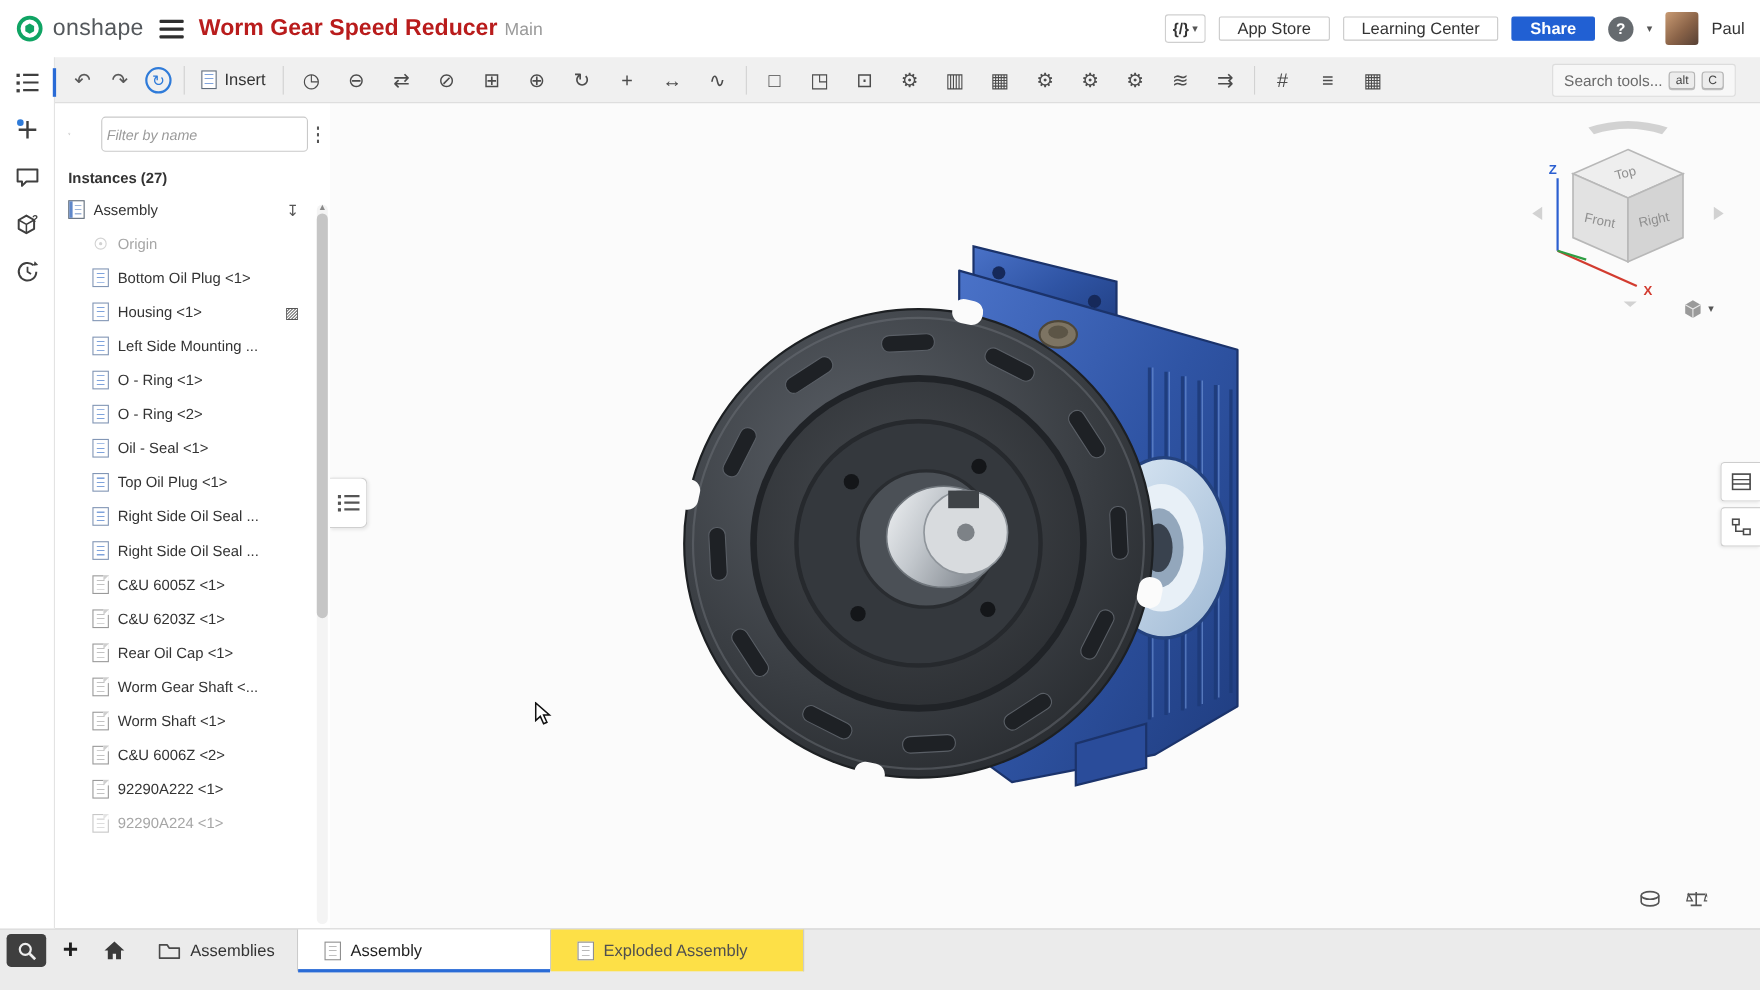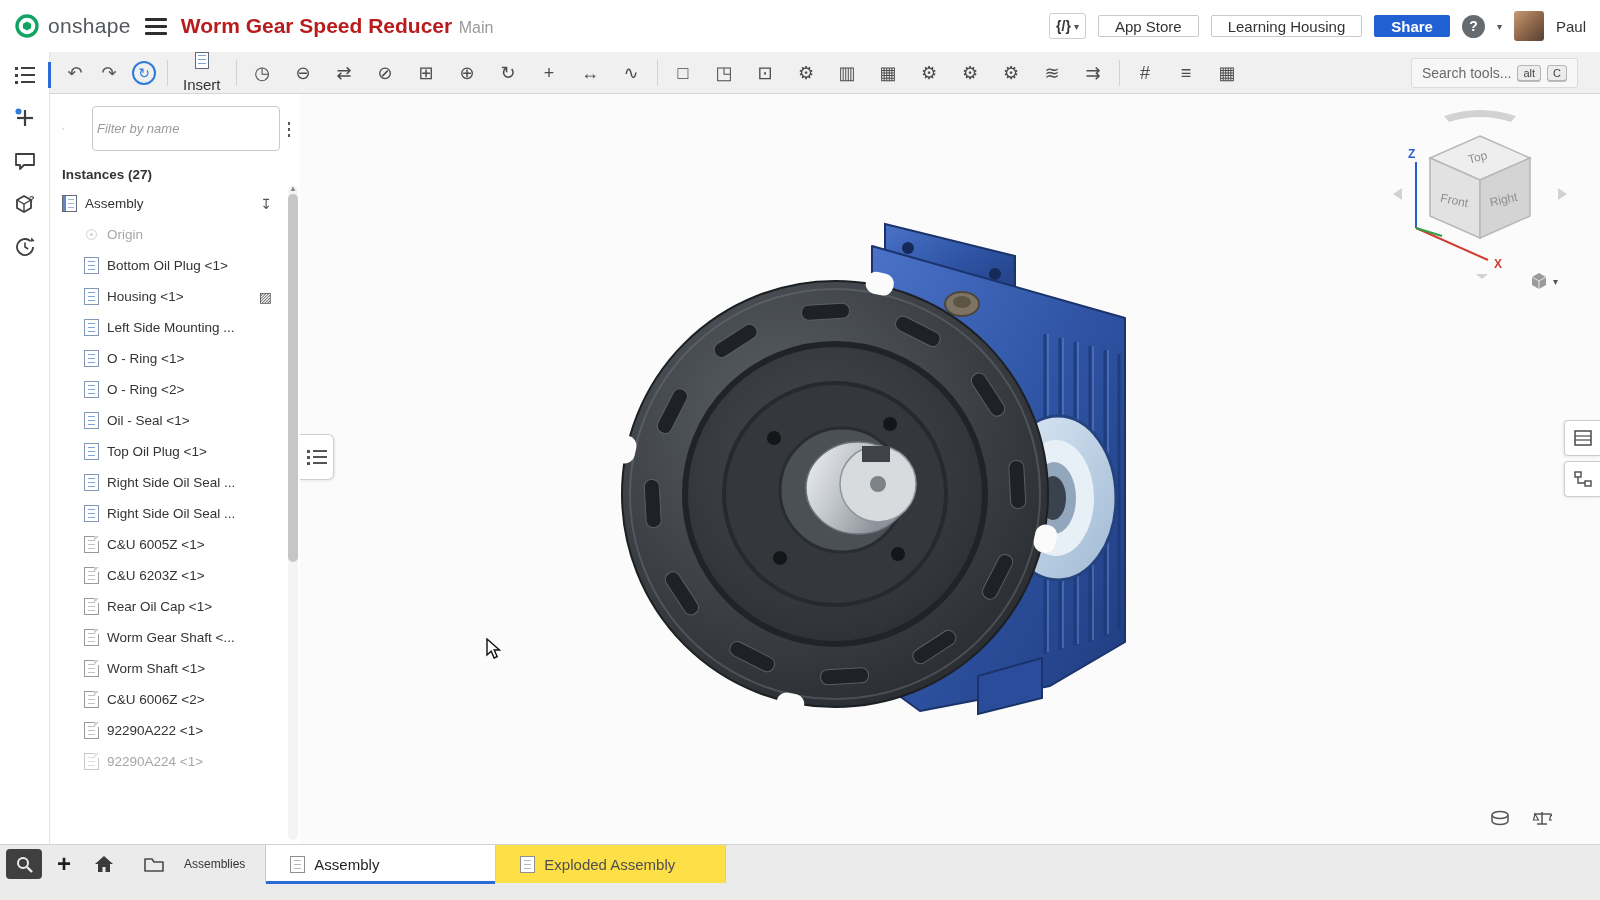--- a/index.html
+++ b/index.html
@@ -38,37 +38,37 @@
   .strip-item.active::after { content:""; position:absolute; right:-11px; top:2px; width:3px; height:26px; background:#2a6bd6; }
 
   .right-of-strip { flex:1; display:flex; flex-direction:column; min-width:0; }
 
   
   .toolbar { height:42px; background:#f0f0f0; border-bottom:1px solid #d6d6d6; display:flex; align-items:center; padding:0 8px; }
   .tb-glyph { width:34px; text-align:center; font-size:18px; color:#5a5a5a; cursor:pointer; }
   .tb-sync { width:24px; height:24px; border:2px solid #2f7bd9; border-radius:50%; color:#2f7bd9; font-size:14px;
              display:flex; align-items:center; justify-content:center; margin:0 6px; cursor:pointer; }
   .tb-sep { width:1px; height:26px; background:#d2d2d2; margin:0 5px; }
-  .tb-insert { display:flex; align-items:center; gap:7px; padding:0 10px; font-size:15px; color:#333; cursor:pointer;flex-direction:column; }
+  .tb-insert { display:flex; align-items:center; gap:7px; padding:0 10px; font-size:15px; color:#333; cursor:pointer; }
   .sheet-ic { width:14px; height:17px; border:1px solid #5f6b7a; background:#fff; position:relative; }
   .sheet-ic::after { content:""; position:absolute; inset:2px; background:repeating-linear-gradient(180deg,#7fa3dc 0 1px,transparent 1px 4px); }
   .tb-icon { width:41px; text-align:center; font-size:18px; color:#4c4c4c; cursor:pointer; line-height:40px; }
   .search-tools { margin-left:auto; margin-right:14px; display:flex; align-items:center; gap:6px; background:#f7f7f7;
                   border:1px solid #dcdcdc; border-radius:3px; padding:6px 10px; cursor:text; }
   .search-tools .txt { font-size:14px; color:#6a6a6a; }
   .kbd { font-size:11px; color:#444; background:#ececec; border:1px solid #b5b5b5; border-radius:3px; padding:1px 5px;
          box-shadow:0 1px 0 #bdbdbd; }
 
   
   .workspace { flex:1; display:flex; min-height:0; }
 
   
   .left-panel { width:250px; background:#fff; position:relative; flex:none; }
   .filter-row { display:flex; align-items:center; gap:8px; padding:12px 10px 8px 12px; }
-  .filter-input { flex:1; height:45px; border:1px solid #c9c9c9; border-radius:4px; padding:0 4px; font-size:13px;
+  .filter-input { flex:1; height:32px; border:1px solid #c9c9c9; border-radius:4px; padding:0 4px; font-size:13px;
                   font-style:italic; color:#333; outline:none; font-family:"Liberation Sans",sans-serif;margin-left:20px; }
   .filter-input::placeholder { color:#9a9a9a; font-style:italic; }
   .instances-header { font-size:13.5px; font-weight:700; color:#333; padding:8px 12px 6px 12px; }
   .tree { padding-left:0; }
   .tree-row { height:31px; display:flex; align-items:center; padding-left:34px; gap:8px; font-size:13.5px; color:#333; cursor:pointer; }
   .tree-row.root { padding-left:12px; }
   .tree-row.muted { color:#a6a6a6; }
   .tree-row.muted .tree-icon { opacity:.55; }
   .tree-label { white-space:nowrap; overflow:hidden; text-overflow:ellipsis; max-width:150px; }
   .trail { margin-left:auto; margin-right:28px; font-size:14px; color:#555; }
@@ -114,21 +114,21 @@
   .cursor { position:absolute; left:186px; top:544px; pointer-events:none; }
 
   
   .bottom-bar { position:absolute; left:0; right:0; bottom:0; height:56px; background:#ebebeb; border-top:1px solid #d2d2d2; }
   .bb-row { height:38px; display:flex; align-items:stretch; }
   .bb-sq { width:36px; height:30px; margin:4px 2px 0 6px; background:#3f3f3f; border-radius:4px; display:flex;
            align-items:center; justify-content:center; cursor:pointer; }
   .bb-plus { width:40px; display:flex; align-items:center; justify-content:center; font-size:24px; font-weight:700;
              color:#1e1e1e; cursor:pointer; }
   .bb-home { width:40px; display:flex; align-items:center; justify-content:center; cursor:pointer; }
-  .bb-folder-tab { display:flex; align-items:center; gap:20px; padding:12px 20px; font-size:12px; color:#333;
+  .bb-folder-tab { display:flex; align-items:center; gap:9px; padding:12px 20px; font-size:15px; color:#333;
                    border-right:1px solid #cbcbcb; cursor:pointer; }
   .bb-tab { display:flex; align-items:center; gap:9px; padding:0 24px; font-size:15px; color:#4f4f4f;
             background:#fde047; border-right:1px solid #cbcbcb; min-width:230px; cursor:pointer; position:relative; }
   .bb-tab.active { background:#fff; color:#1f1f1f; }
   .bb-tab.active::after { content:""; position:absolute; left:0; right:0; bottom:-1px; height:3px; background:#2a6bd6; }
   .gray-ic { width:15px; height:17px; position:relative; background:#fff; border:1px solid #8f8f8f; flex:none; }
   .gray-ic::after { content:""; position:absolute; inset:3px; background:repeating-linear-gradient(180deg,#b9b9b9 0 1px,transparent 1px 4px); }
 </style>
 </head>
 <body>
@@ -151,21 +151,21 @@
     <div>
       <span class="doc-title">Worm Gear Speed Reducer</span>
       <span class="doc-workspace">Main</span>
     </div>
     <div class="header-right">
       <div class="fs-group">
         <span class="fs-label">{/}</span>
         <span class="caret"></span>
       </div>
       <div class="btn">App Store</div>
-      <div class="btn">Learning Housing</div>
+      <div class="btn">Learning Center</div>
       <div class="btn btn-share">Share</div>
       <div class="help-circle">?</div>
       <span class="caret"></span>
       <div class="avatar"></div>
       <span class="user-name">Paul</span>
     </div>
   </div>
 
   <div class="content">
 

